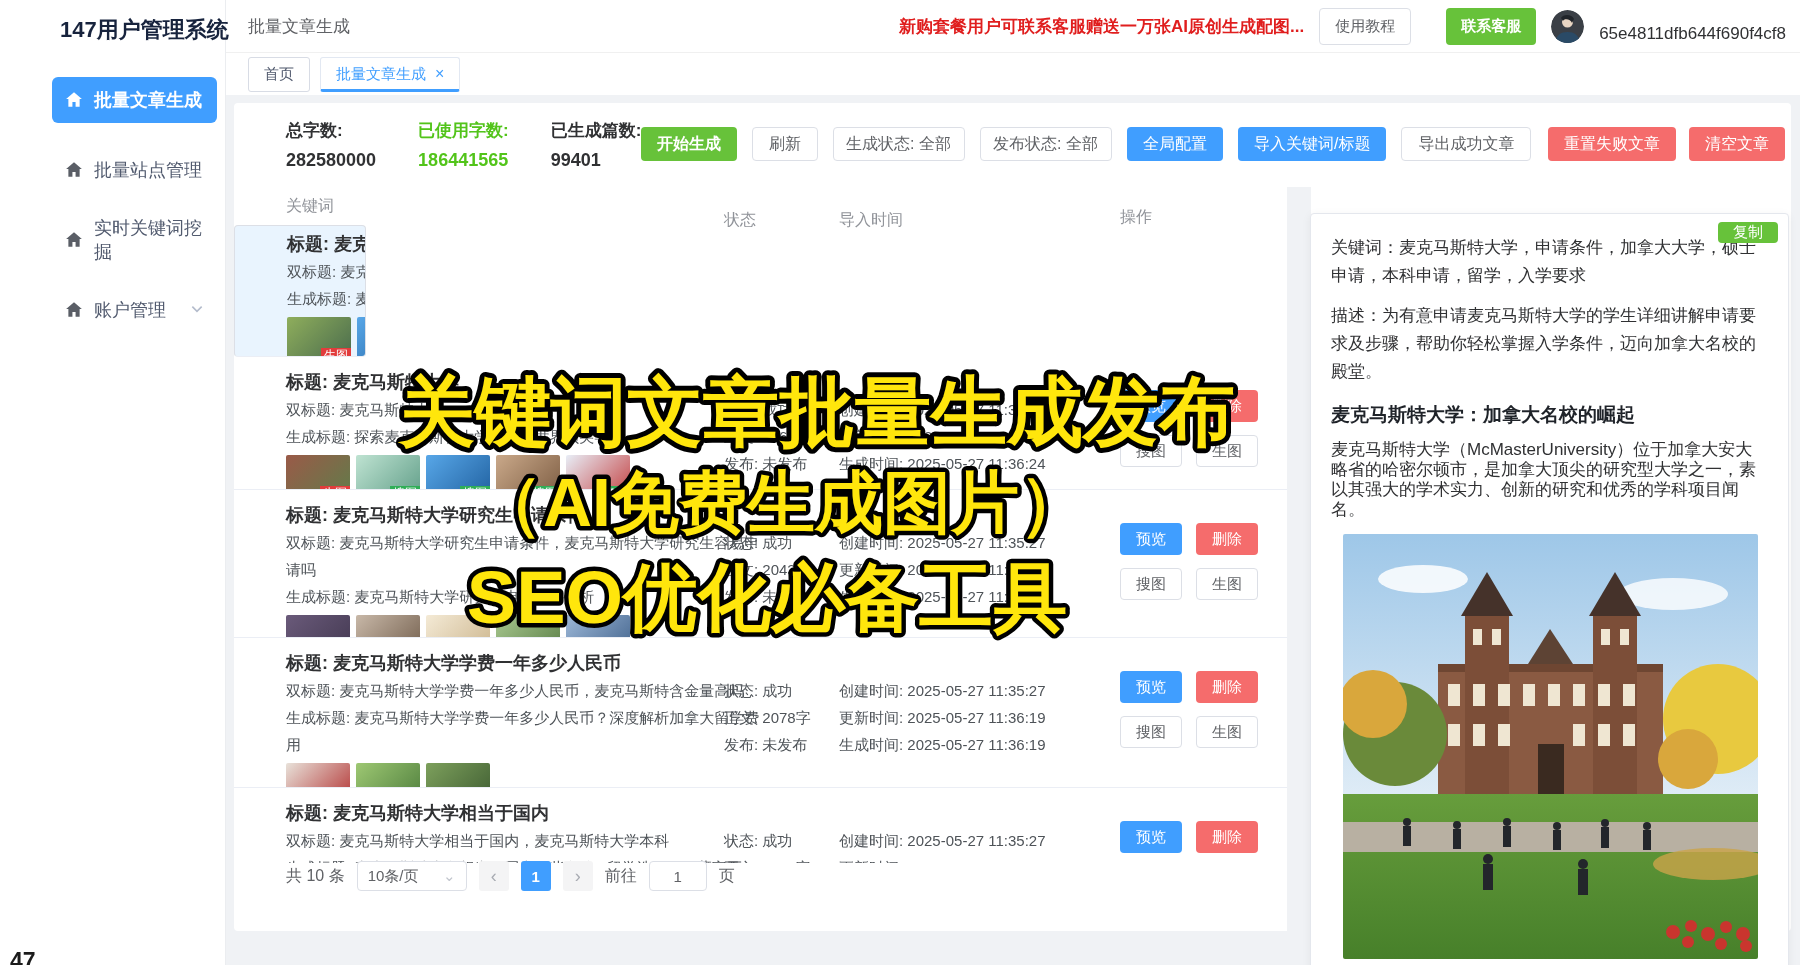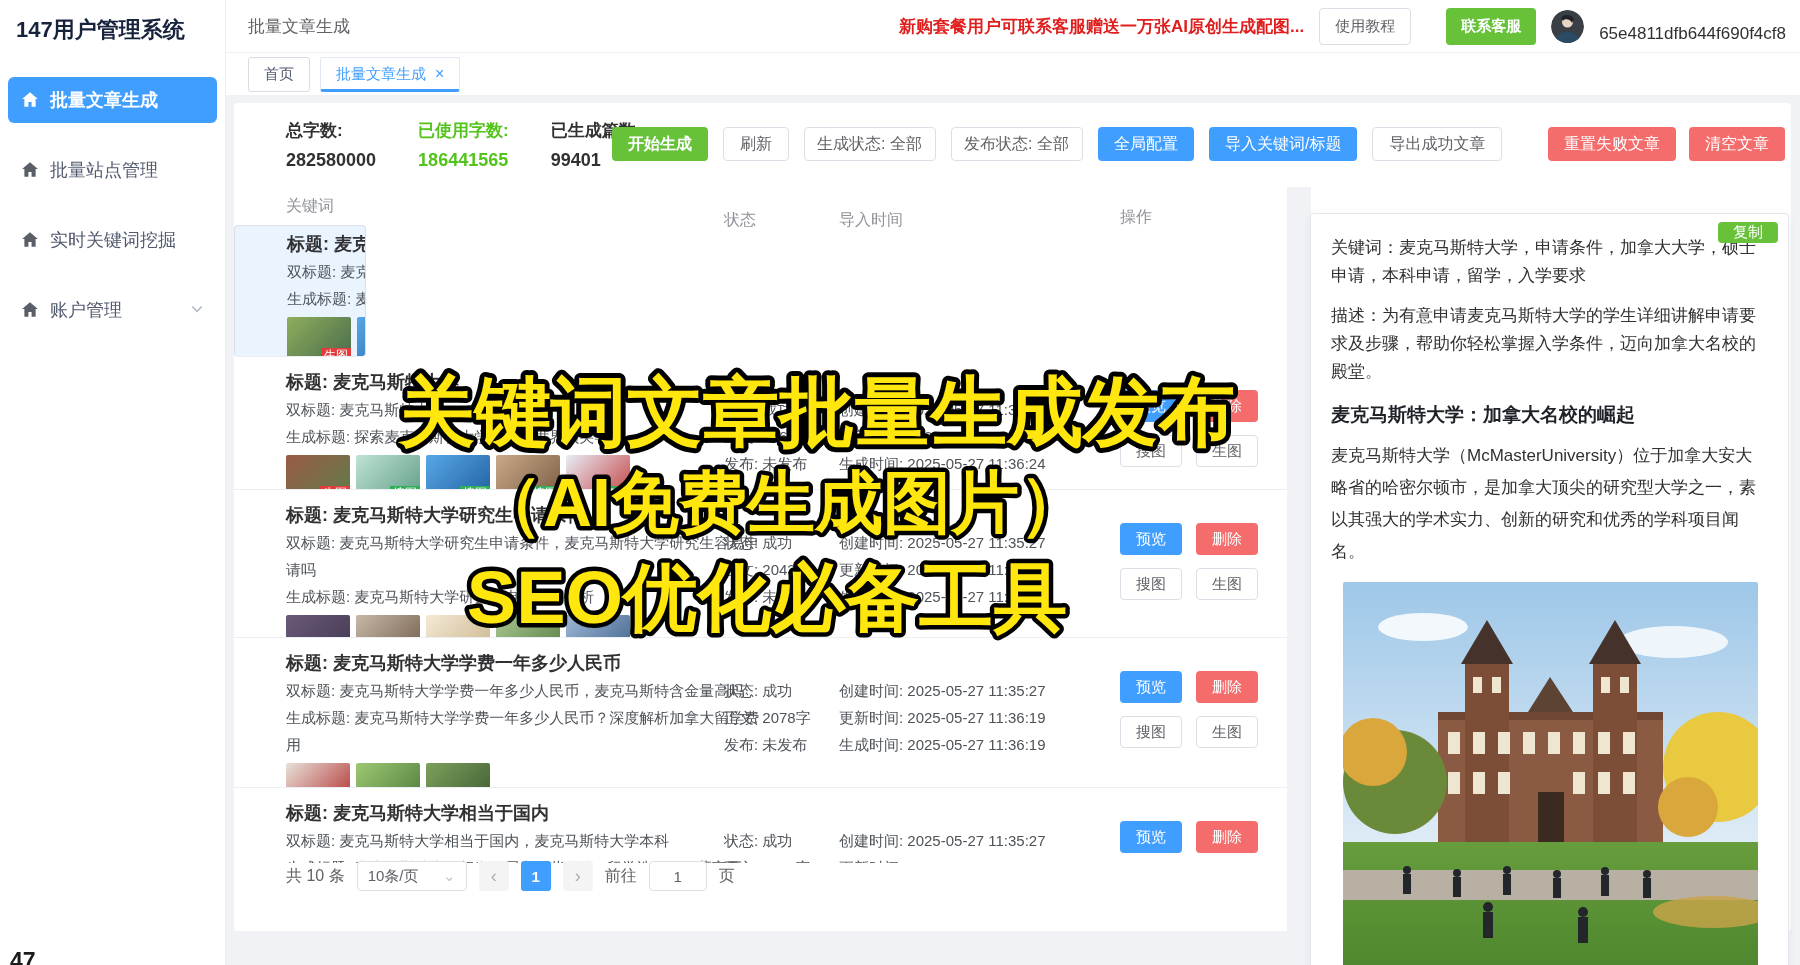--- a/index.html
+++ b/index.html
@@ -1,20 +1,20 @@
 <!DOCTYPE html>
 <html><head>
 <meta charset="utf-8">
 <style>
 * { margin:0; padding:0; box-sizing:border-box; }
 html,body { width:1800px; height:965px; overflow:hidden; }
 body { position:relative; background:#f0f2f5; font-family:"Liberation Sans","DejaVu Sans",sans-serif; color:#303133; }
 
 
-.sidebar { position:absolute; left:0; top:0; width:226px; height:965px; background:#fff; border-right:1px solid #ebedf0; z-index:5; }
+.sidebar { position:absolute; left:0; top:0; width:226px; height:965px; background:#fff; border-right:1px solid #ebedf0; z-index:5;padding-left:44px; }
 .brand { padding:15px 16px 10px 16px; font-size:22px; font-weight:bold; color:#17233d; white-space:nowrap; }
 .menu { margin-top:22px; padding:0 8px; }
 .menu-item { height:46px; margin-bottom:24px; display:flex; align-items:center; gap:11px; padding:0 13px; border-radius:6px; color:#515a6e; font-size:18px; cursor:pointer; }
 .menu-item.active { background:#409eff; color:#fff; font-weight:bold; }
 .menu-item .micon { display:flex; align-items:center; }
 .menu-item .chev { margin-left:auto; color:#b4bccc; font-size:14px; }
 .corner-partial { position:absolute; left:10px; top:948px; font-size:23px; font-weight:bold; color:#1b1b1b; z-index:9; }
 
 
 .header { position:absolute; left:226px; top:0; right:0; height:53px; background:#fff; border-bottom:1px solid #f0f0f0; display:flex; align-items:center; padding:0 14px 0 22px; gap:15px; z-index:4; }
@@ -34,21 +34,21 @@
 
 .content { position:absolute; left:226px; top:95px; right:0; bottom:0; background:#f0f2f5; }
 .main-card { position:absolute; left:8px; top:8px; width:1557px; height:828px; background:#fff; border-radius:4px; }
 .gap-strip { position:absolute; left:1053px; top:84px; width:24px; height:744px; background:#f0f2f5; }
 
 
 .stats-row { position:absolute; left:52px; top:16px; display:flex; gap:42px; }
 .stat .slabel { font-size:17px; font-weight:bold; color:#303133; }
 .stat .svalue { font-size:18px; font-weight:bold; color:#303133; margin-top:8px; }
 .stat.green .slabel, .stat.green .svalue { color:#52c41a; }
-.toolbar { position:absolute; left:378px; top:24px; display:flex; gap:15px; align-items:center; }
+.toolbar { position:absolute; left:407px; top:24px; display:flex; gap:15px; align-items:center; }
 .btn { height:34px; display:inline-flex; align-items:center; justify-content:center; padding:0 16px; border-radius:4px; font-size:16px; cursor:pointer; border:none; font-family:inherit; white-space:nowrap; }
 .btn.green { background:#67c23a; color:#fff; font-weight:bold; }
 .btn.blue { background:#409eff; color:#fff; }
 .btn.plain { background:#fff; border:1px solid #dcdfe6; color:#606266; }
 .btn.red { background:#f56c6c; color:#fff; }
 .sel { height:34px; width:132px; border:1px solid #dcdfe6; border-radius:4px; background:#fff; color:#606266; font-size:16px; display:flex; align-items:center; padding:0 12px; cursor:pointer; }
 .danger-btns { position:absolute; right:6px; top:24px; display:flex; gap:13px; }
 
 
 .table-head { position:absolute; left:0; top:84px; width:1053px; height:38px; display:flex; align-items:center; padding-left:52px; font-size:16px; color:#909399; }
@@ -83,21 +83,21 @@
 .pg-btn { width:30px; height:30px; border-radius:3px; background:#f4f4f5; color:#a8abb2; display:flex; align-items:center; justify-content:center; font-size:18px; cursor:pointer; border:none; font-family:inherit; }
 .pg-cur { width:30px; height:30px; border-radius:3px; background:#409eff; color:#fff; display:flex; align-items:center; justify-content:center; font-size:15px; font-weight:bold; cursor:pointer; }
 .pg-input { width:58px; height:30px; border:1px solid #dcdfe6; border-radius:4px; text-align:center; font-size:15px; color:#606266; font-family:inherit; }
 
 
 .preview { position:absolute; left:1084px; top:118px; width:479px; height:902px; background:#fff; border:1px solid #e4e7ed; border-radius:4px; box-shadow:0 2px 10px rgba(0,0,0,.06); padding:20px 20px 0 20px; z-index:6; }
 .copy-btn { position:absolute; top:8px; right:10px; background:#67c23a; color:#fff; border:none; border-radius:4px; padding:1px 15px; font-size:15px; cursor:pointer; font-family:inherit; }
 .pv-meta { font-size:17px; line-height:28px; color:#303133; margin-bottom:12px; }
 .pv-meta.first { padding-right:58px; }
 .pv-heading { font-size:19px; font-weight:bold; color:#1f2329; margin:16px 0 12px 0; }
-.pv-body { font-size:17px; line-height:32px; color:#303133; }
+.pv-body { font-size:17px; line-height:20px; color:#303133; }
 .pv-photo { margin:14px 0 0 12px; width:415px; height:425px; border-radius:2px; overflow:hidden; }
 
 
 .overlay-svg { position:absolute; left:340px; top:330px; z-index:50; pointer-events:none; }
 .overlay-svg text { font-family:"Liberation Sans","DejaVu Sans",sans-serif; font-weight:bold; paint-order:stroke; stroke:#000; stroke-linejoin:round; }
 </style>
 </head>
 <body>
 
 <aside class="sidebar">

